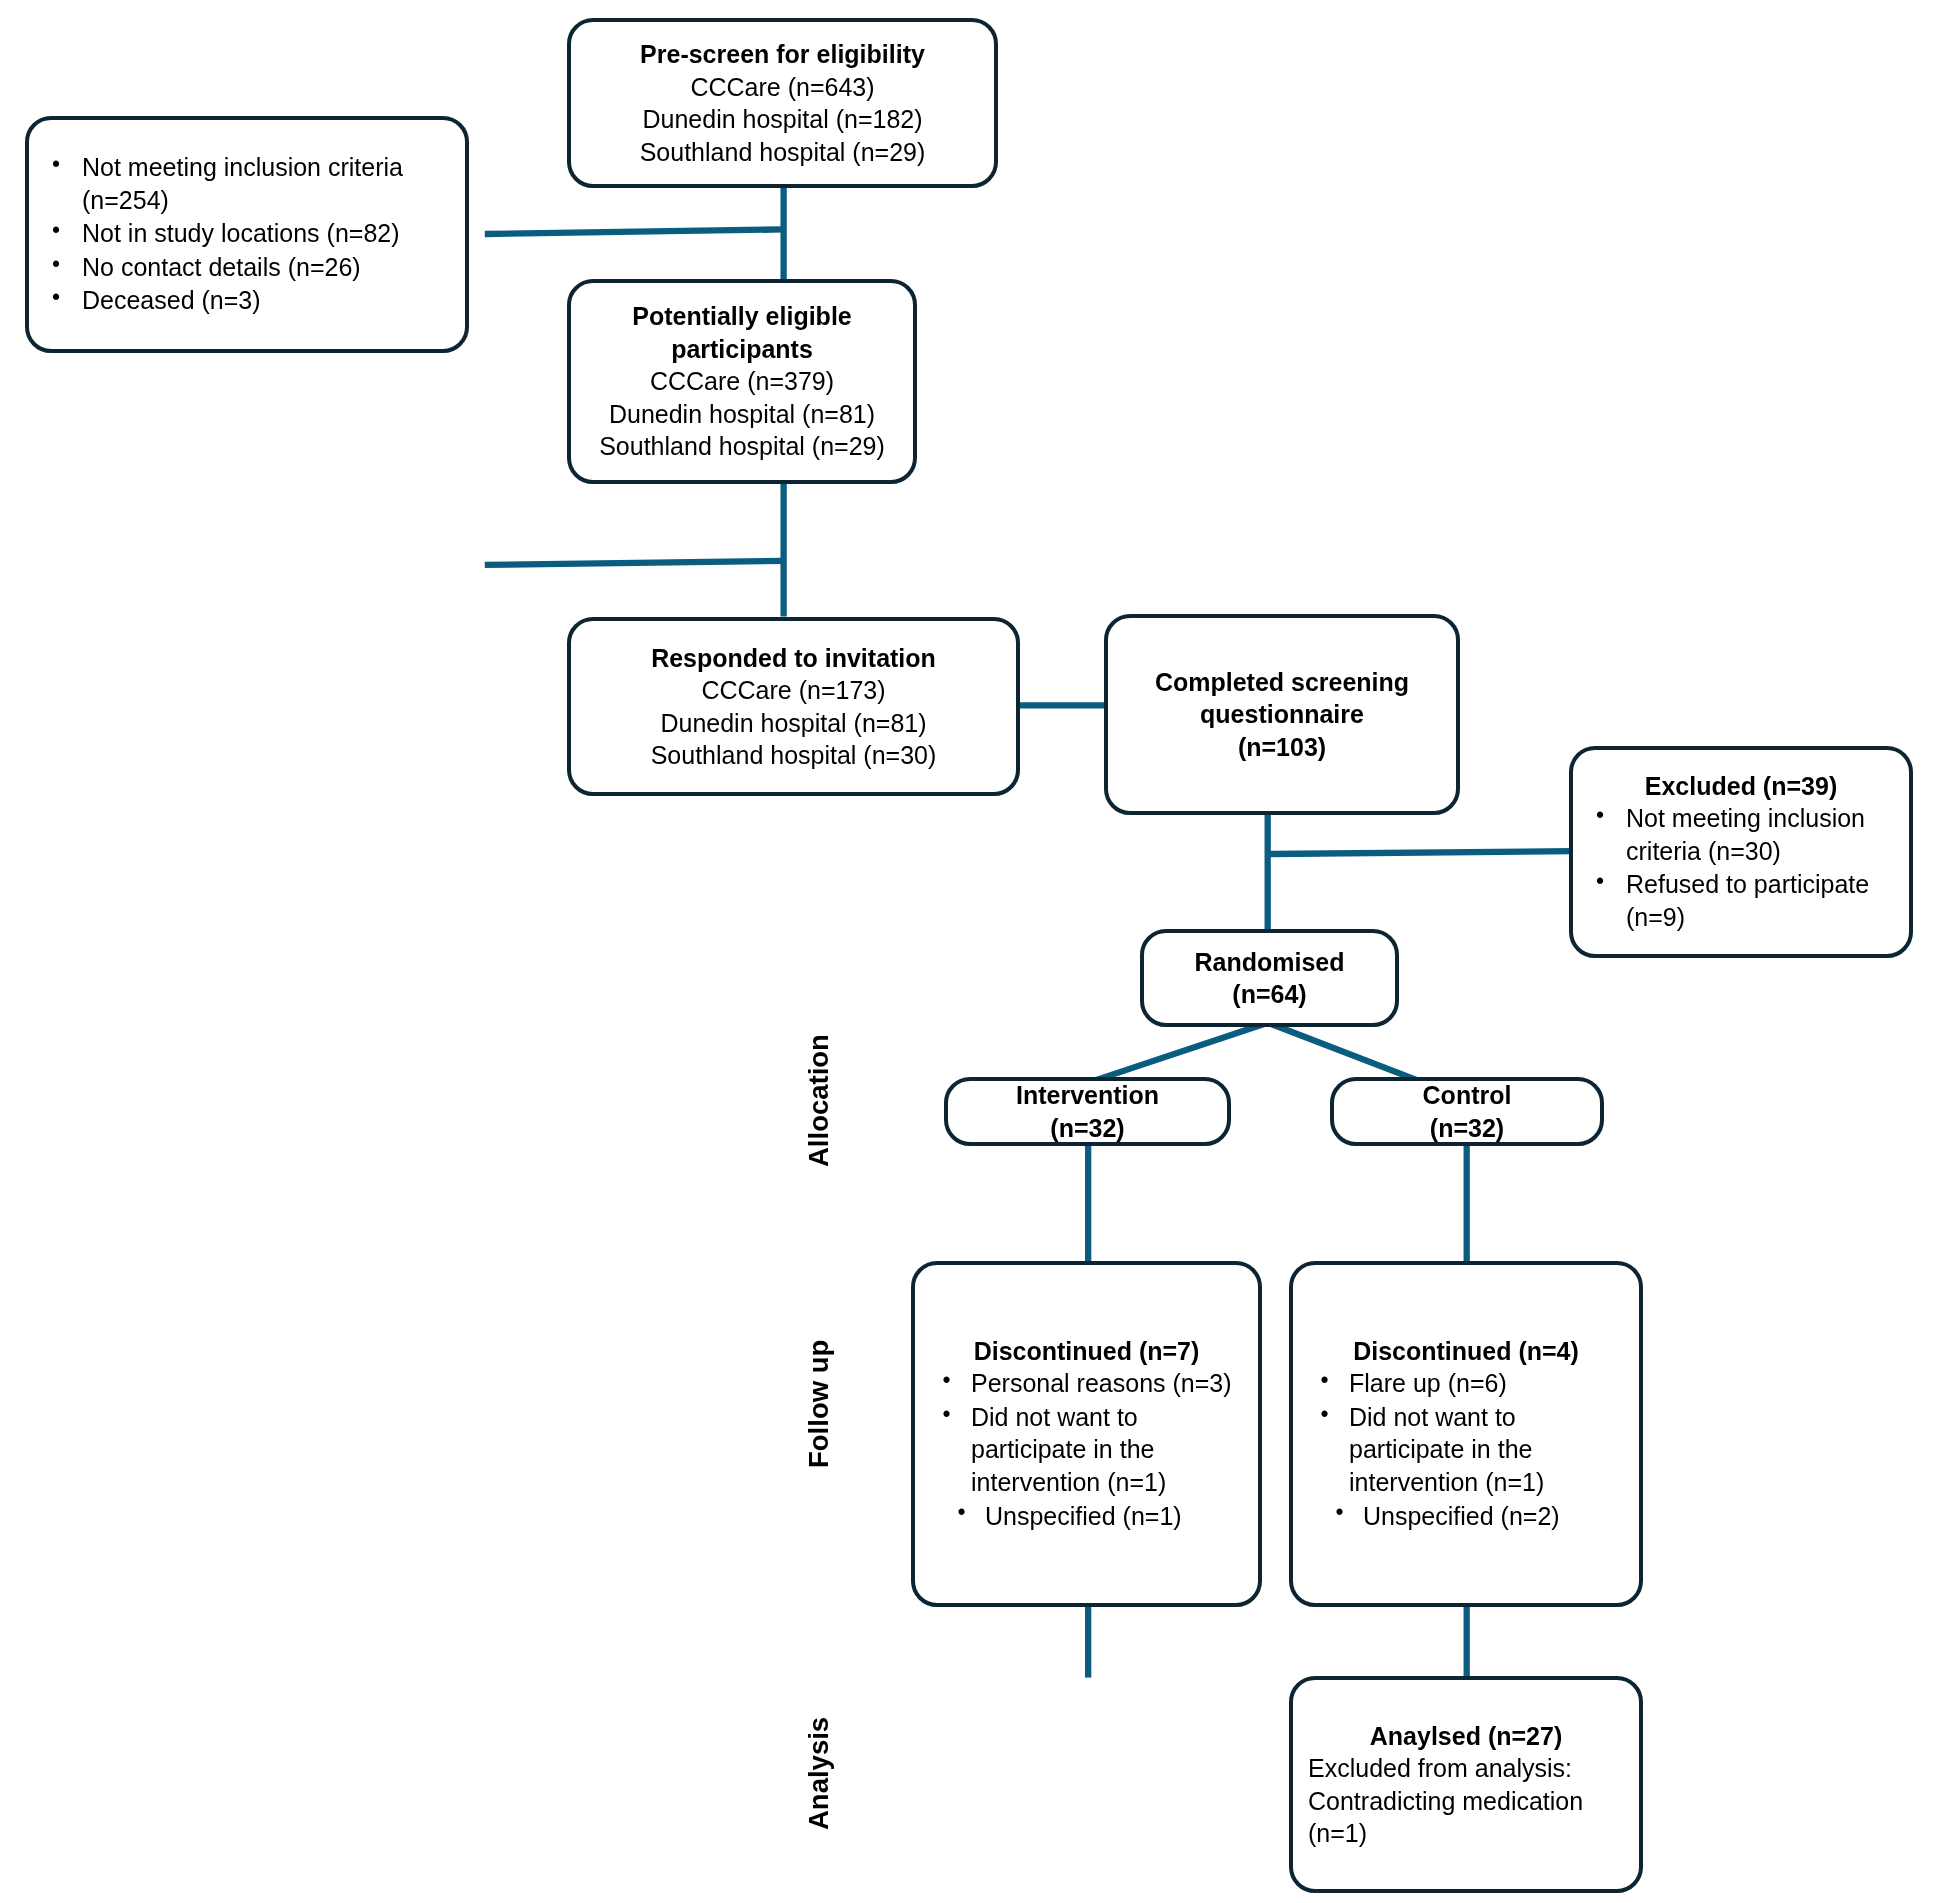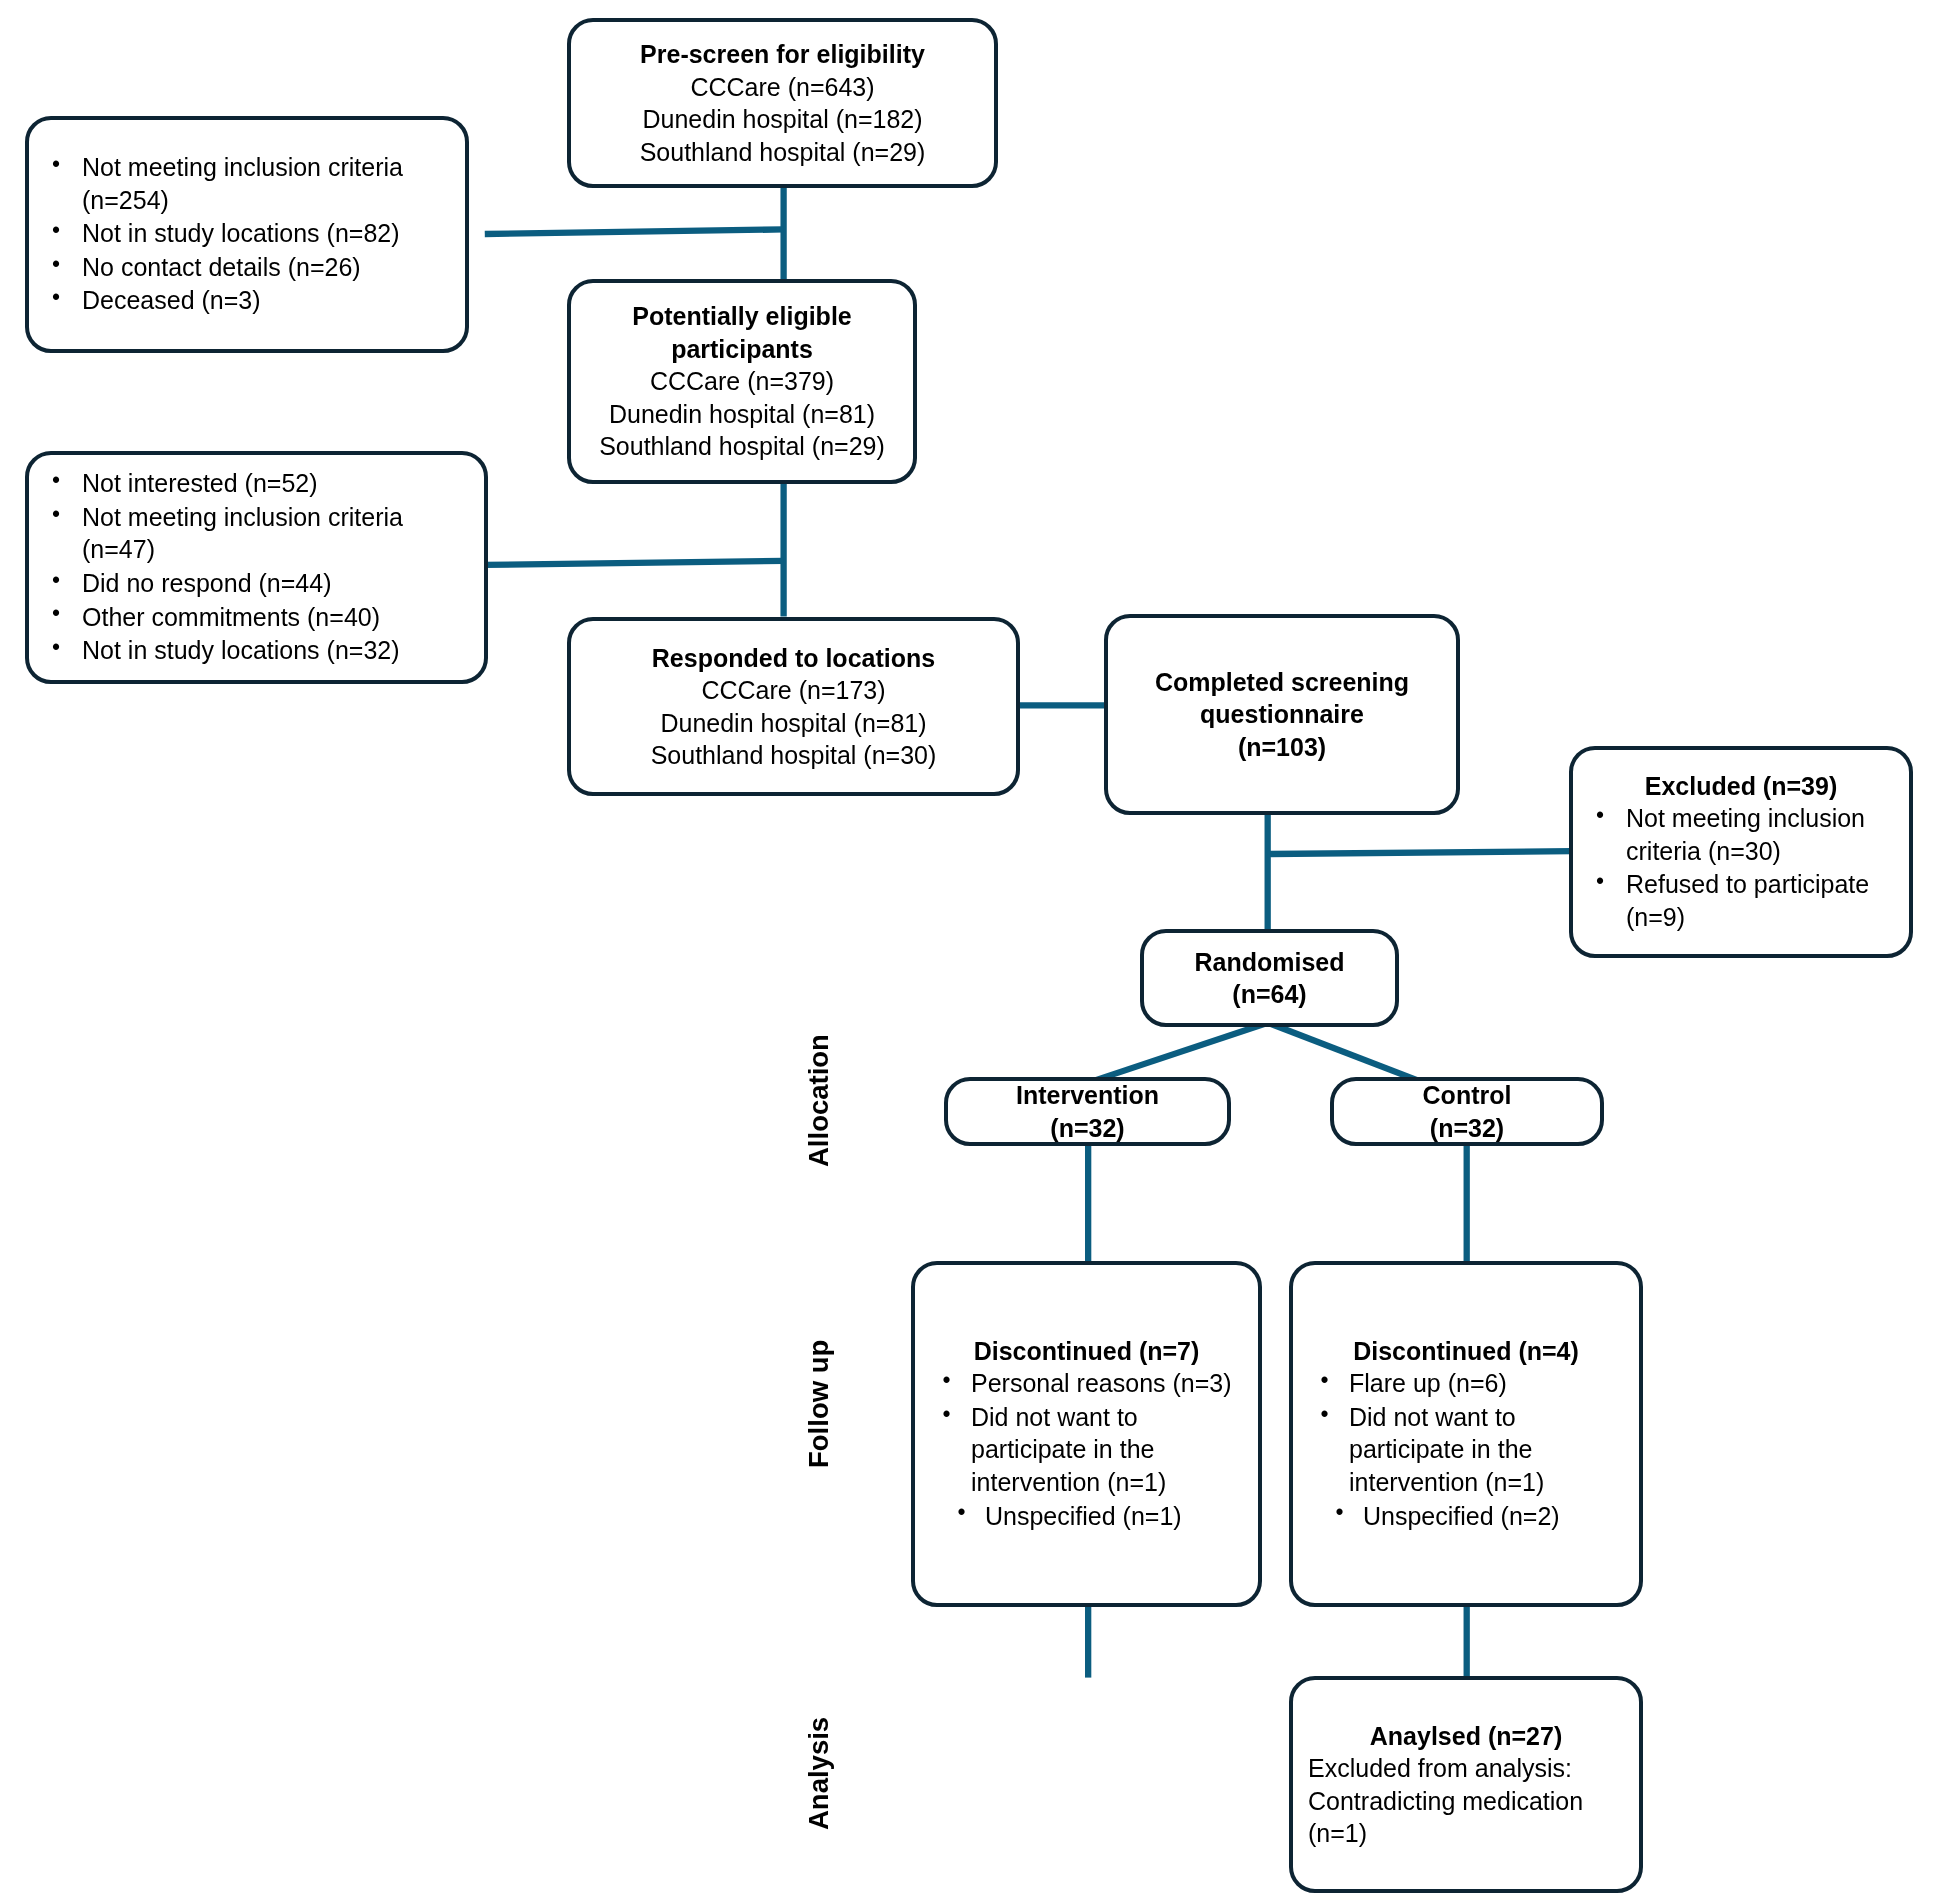--- a/index.html
+++ b/index.html
@@ -149,35 +149,24 @@
   <div class="box center" style="left:567px; top:279px; width:350px; height:205px;">
     <div class="pad">
       <span class="ttl">Potentially eligible</span>
       <span class="ttl">participants</span>
       <span class="ln">CCCare (n=379)</span>
       <span class="ln">Dunedin hospital (n=81)</span>
       <span class="ln">Southland hospital (n=29)</span>
     </div>
   </div>
 
-  <div class="box leftal" style="left:25px; top:451px; width:463px; height:233px;">
-    <div class="pad">
-      <ul class="blist">
-        <li>Not interested (n=52)</li>
-        <li>Not meeting inclusion criteria (n=47)</li>
-        <li>Did no respond (n=44)</li>
-        <li>Other commitments (n=40)</li>
-        <li>Not in study locations (n=32)</li>
-      </ul>
-    </div>
-  </div>
 
   <div class="box center" style="left:567px; top:617px; width:453px; height:179px;">
     <div class="pad">
-      <span class="ttl">Responded to locations</span>
+      <span class="ttl">Responded to invitation</span>
       <span class="ln">CCCare (n=173)</span>
       <span class="ln">Dunedin hospital (n=81)</span>
       <span class="ln">Southland hospital (n=30)</span>
     </div>
   </div>
 
   <div class="box center" style="left:1104px; top:614px; width:356px; height:201px;">
     <div class="pad">
       <span class="ttl">Completed screening</span>
       <span class="ttl">questionnaire</span>

